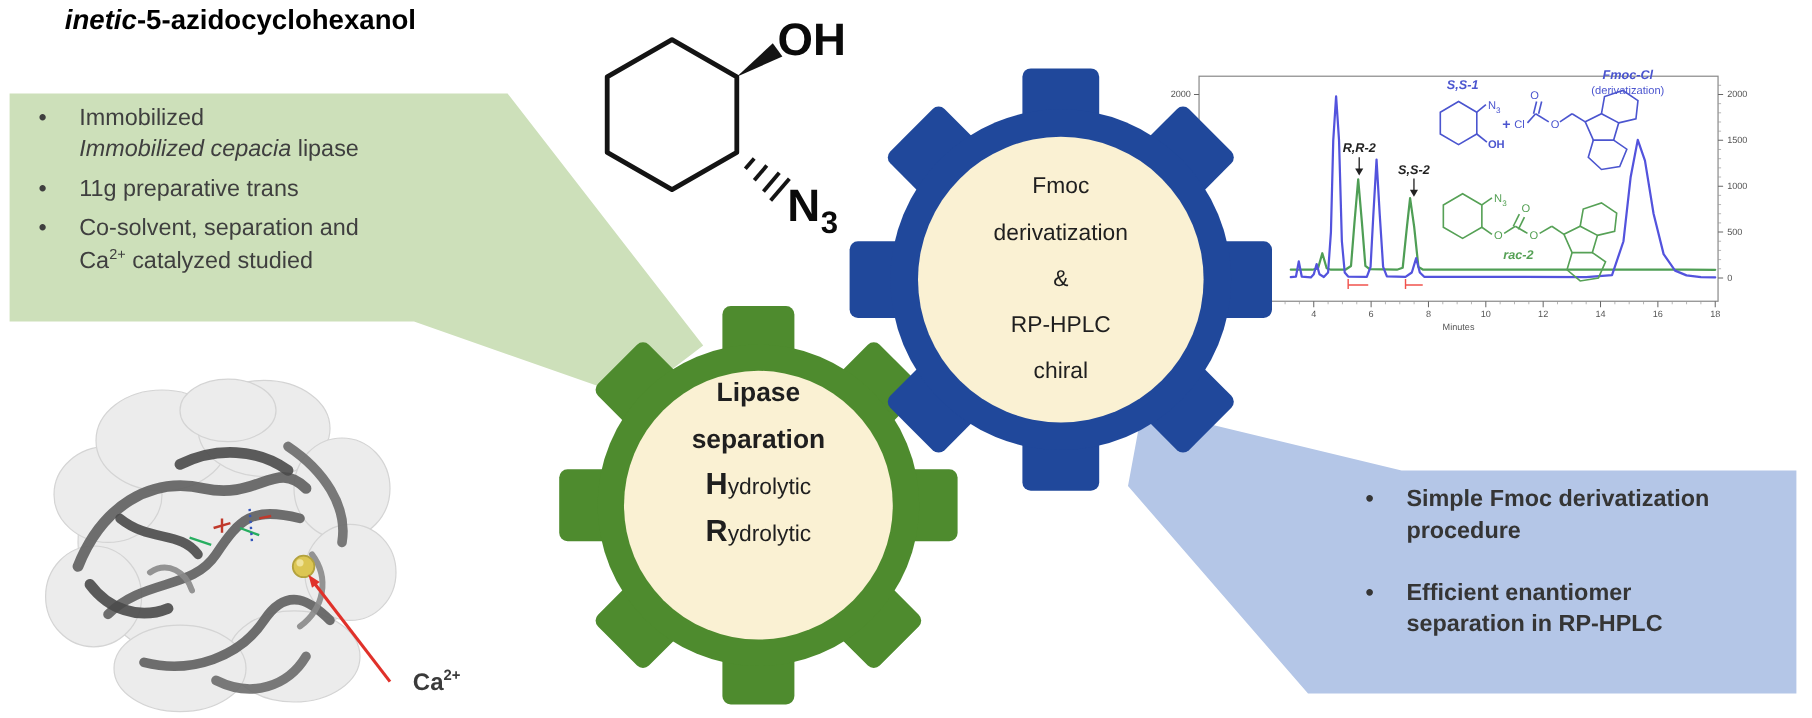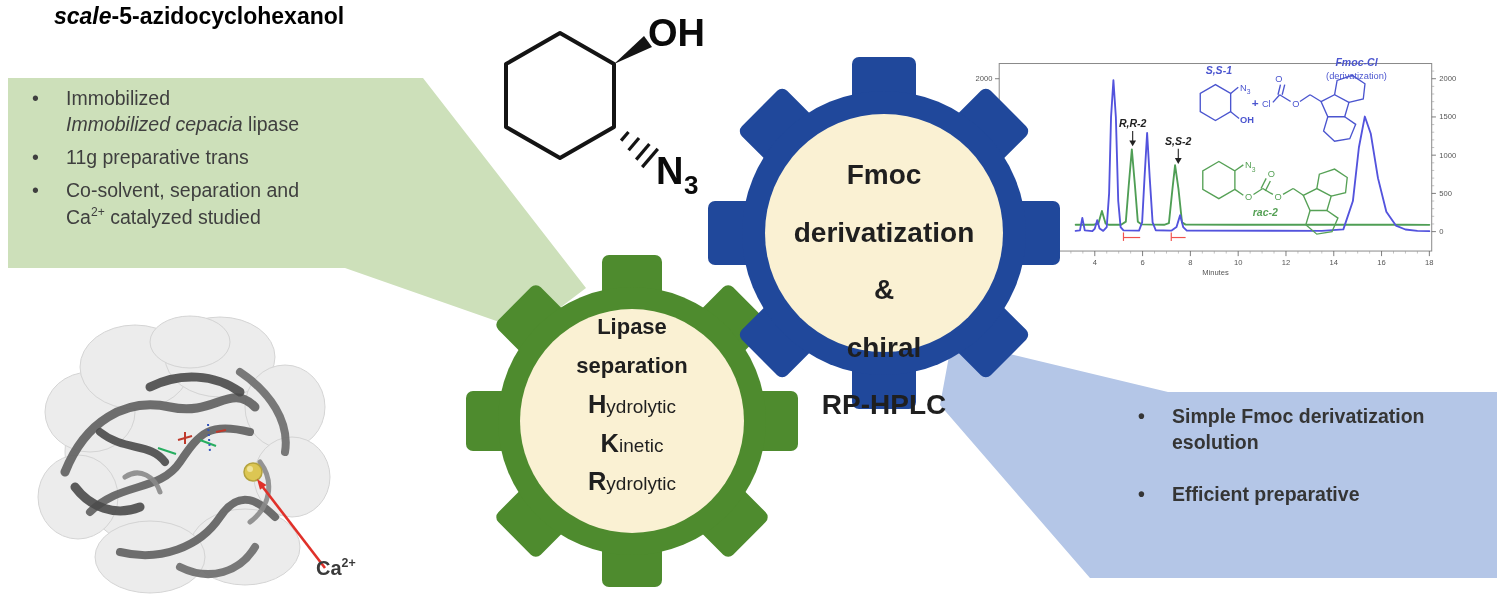--- a/index.html
+++ b/index.html
@@ -13,61 +13,61 @@
   .panel .row{display:flex;margin-bottom:7px;}
   .panel .dot{width:34px;flex:0 0 34px;text-align:left;padding-left:6px;}
   .panel.blue{font-weight:600;color:#353535;}
   .panel.blue .row{margin-bottom:26px;}
   sup{font-size:0.62em;}
   .gear-text{text-align:center;color:#1f1f1f;}
   .gear-text .ln{height:38.6px;line-height:38.6px;}
   .g-big{font-size:22px;font-weight:700;}
   .g-term{font-size:19px;font-weight:400;}
   .g-init{font-size:25.5px;font-weight:700;}
-  .bgear{font-size:28px;font-weight:700;margin-top:19px;}
+  .bgear{font-size:19px;font-weight:400;}
   .ca-label{font-size:20px;font-weight:700;color:#3a3a3a;}
   svg text{font-family:"Liberation Sans",sans-serif;}
 </style>
 </head>
 <body>
 
 <div class="canvas">
 
   <svg class="abs layer1" style="left:0;top:0" width="1510" height="598" viewBox="0 0 1510 598">
     <polygon points="8,78 423,78 586,288 528,332 345,268 8,268" fill="#cde0ba"></polygon>
     <polygon points="952,340 1168,392 1497,392 1497,578 1090,578 940,405" fill="#b4c6e7"></polygon>
   </svg>
 
   <div class="abs layer2 title">
-    <span class="it">scale</span><span>-5-azidocyclohexanol</span>
+    <span class="it">inetic</span><span>-5-azidocyclohexanol</span>
   </div>
 
   <div class="abs layer2 panel" style="left:26px;top:86px;width:400px;">
     <div class="row">
       <span class="dot">•</span>
       <span><span>Immobilized</span><br><i>Immobilized cepacia</i><span> lipase</span></span>
     </div>
     <div class="row">
       <span class="dot">•</span>
       <span>11g preparative trans</span>
     </div>
     <div class="row">
       <span class="dot">•</span>
       <span><span>Co-solvent, separation and</span><br><span>Ca</span><sup>2+</sup><span> catalyzed studied</span></span>
     </div>
   </div>
 
   <div class="abs layer2 panel blue" style="left:1132px;top:404px;width:360px;">
     <div class="row">
       <span class="dot">•</span>
-      <span><span>Simple Fmoc derivatization</span><br><span>esolution</span></span>
-    </div>
-    <div class="row">
-      <span class="dot">•</span>
-      <span><span>Efficient preparative</span><br></span>
+      <span><span>Simple Fmoc derivatization</span><br><span>procedure</span></span>
+    </div>
+    <div class="row">
+      <span class="dot">•</span>
+      <span><span>Efficient enantiomer</span><br><span>separation in RP-HPLC</span></span>
     </div>
   </div>
 
   <svg class="abs layer2" style="left:480px;top:0" width="240" height="200" viewBox="480 0 240 200">
     <path d="M560,33 L506,64 L506,127 L560,158 L614,127 L614,64 Z" fill="none" stroke="#141414" stroke-width="4" stroke-linejoin="round"></path>
     <polygon points="614,64 644,36 652,47" fill="#141414"></polygon>
     <g stroke="#141414" stroke-width="3.2">
       <line x1="621.1" y1="140.6" x2="628.5" y2="132.0"></line>
       <line x1="628.6" y1="150.2" x2="639.0" y2="138.0"></line>
       <line x1="636.2" y1="159.6" x2="649.4" y2="144.0"></line>
@@ -261,21 +261,21 @@
       <line x1="178" y1="112" x2="180" y2="140" stroke="#3355bb" stroke-dasharray="2,3"></line>
     </g>
     <circle cx="223" cy="160" r="9" fill="#dcc653" stroke="#b3a23e" stroke-width="1.5"></circle>
     <circle cx="220" cy="157" r="3" fill="#efe39a"></circle>
   </svg>
 
   <svg class="abs layer2" style="left:0;top:0" width="1510" height="598" viewBox="0 0 1510 598" pointer-events="none">
     <line x1="325" y1="568" x2="262" y2="486" stroke="#e0312a" stroke-width="2.6"></line>
     <polygon points="257,479 266.5,485 260,489.8" fill="#e0312a"></polygon>
   </svg>
-  <div class="abs layer2 ca-label" style="left:316px;top:556px;">
+  <div class="abs layer2 ca-label" style="left:344px;top:556px;">
     <span>Ca</span><sup>2+</sup>
   </div>
 
   <svg class="abs layer3" style="left:0;top:0" width="1510" height="598" viewBox="0 0 1510 598">
     <g>
       <g fill="#4e8b2e">
         <rect x="602" y="255" width="60" height="46" rx="7"></rect>
         <rect x="602" y="255" width="60" height="46" rx="7" transform="rotate(45,632,421)"></rect>
         <rect x="602" y="255" width="60" height="46" rx="7" transform="rotate(90,632,421)"></rect>
         <rect x="602" y="255" width="60" height="46" rx="7" transform="rotate(135,632,421)"></rect>
@@ -300,24 +300,23 @@
         <circle cx="884" cy="233" r="142"></circle>
       </g>
       <circle cx="884" cy="233" r="119" fill="#faf1d3"></circle>
     </g>
   </svg>
 
   <div class="abs layer4 gear-text" style="left:517px;top:308px;width:230px;">
     <div class="ln g-big">Lipase</div>
     <div class="ln g-big">separation</div>
     <div class="ln g-term"><span class="g-init">H</span><span>ydrolytic</span></div>
-    <div class="ln g-term"><span class="g-init">K</span><span>inetic</span></div>
     <div class="ln g-term"><span class="g-init">R</span><span>ydrolytic</span></div>
   </div>
   <div class="abs layer4 gear-text" style="left:764px;top:137px;width:240px;">
     <div class="ln bgear">Fmoc</div>
     <div class="ln bgear">derivatization</div>
     <div class="ln bgear">&amp;</div>
+    <div class="ln bgear">RP-HPLC</div>
     <div class="ln bgear">chiral</div>
-    <div class="ln bgear">RP-HPLC</div>
   </div>
 
 </div>
 
 </body></html>

